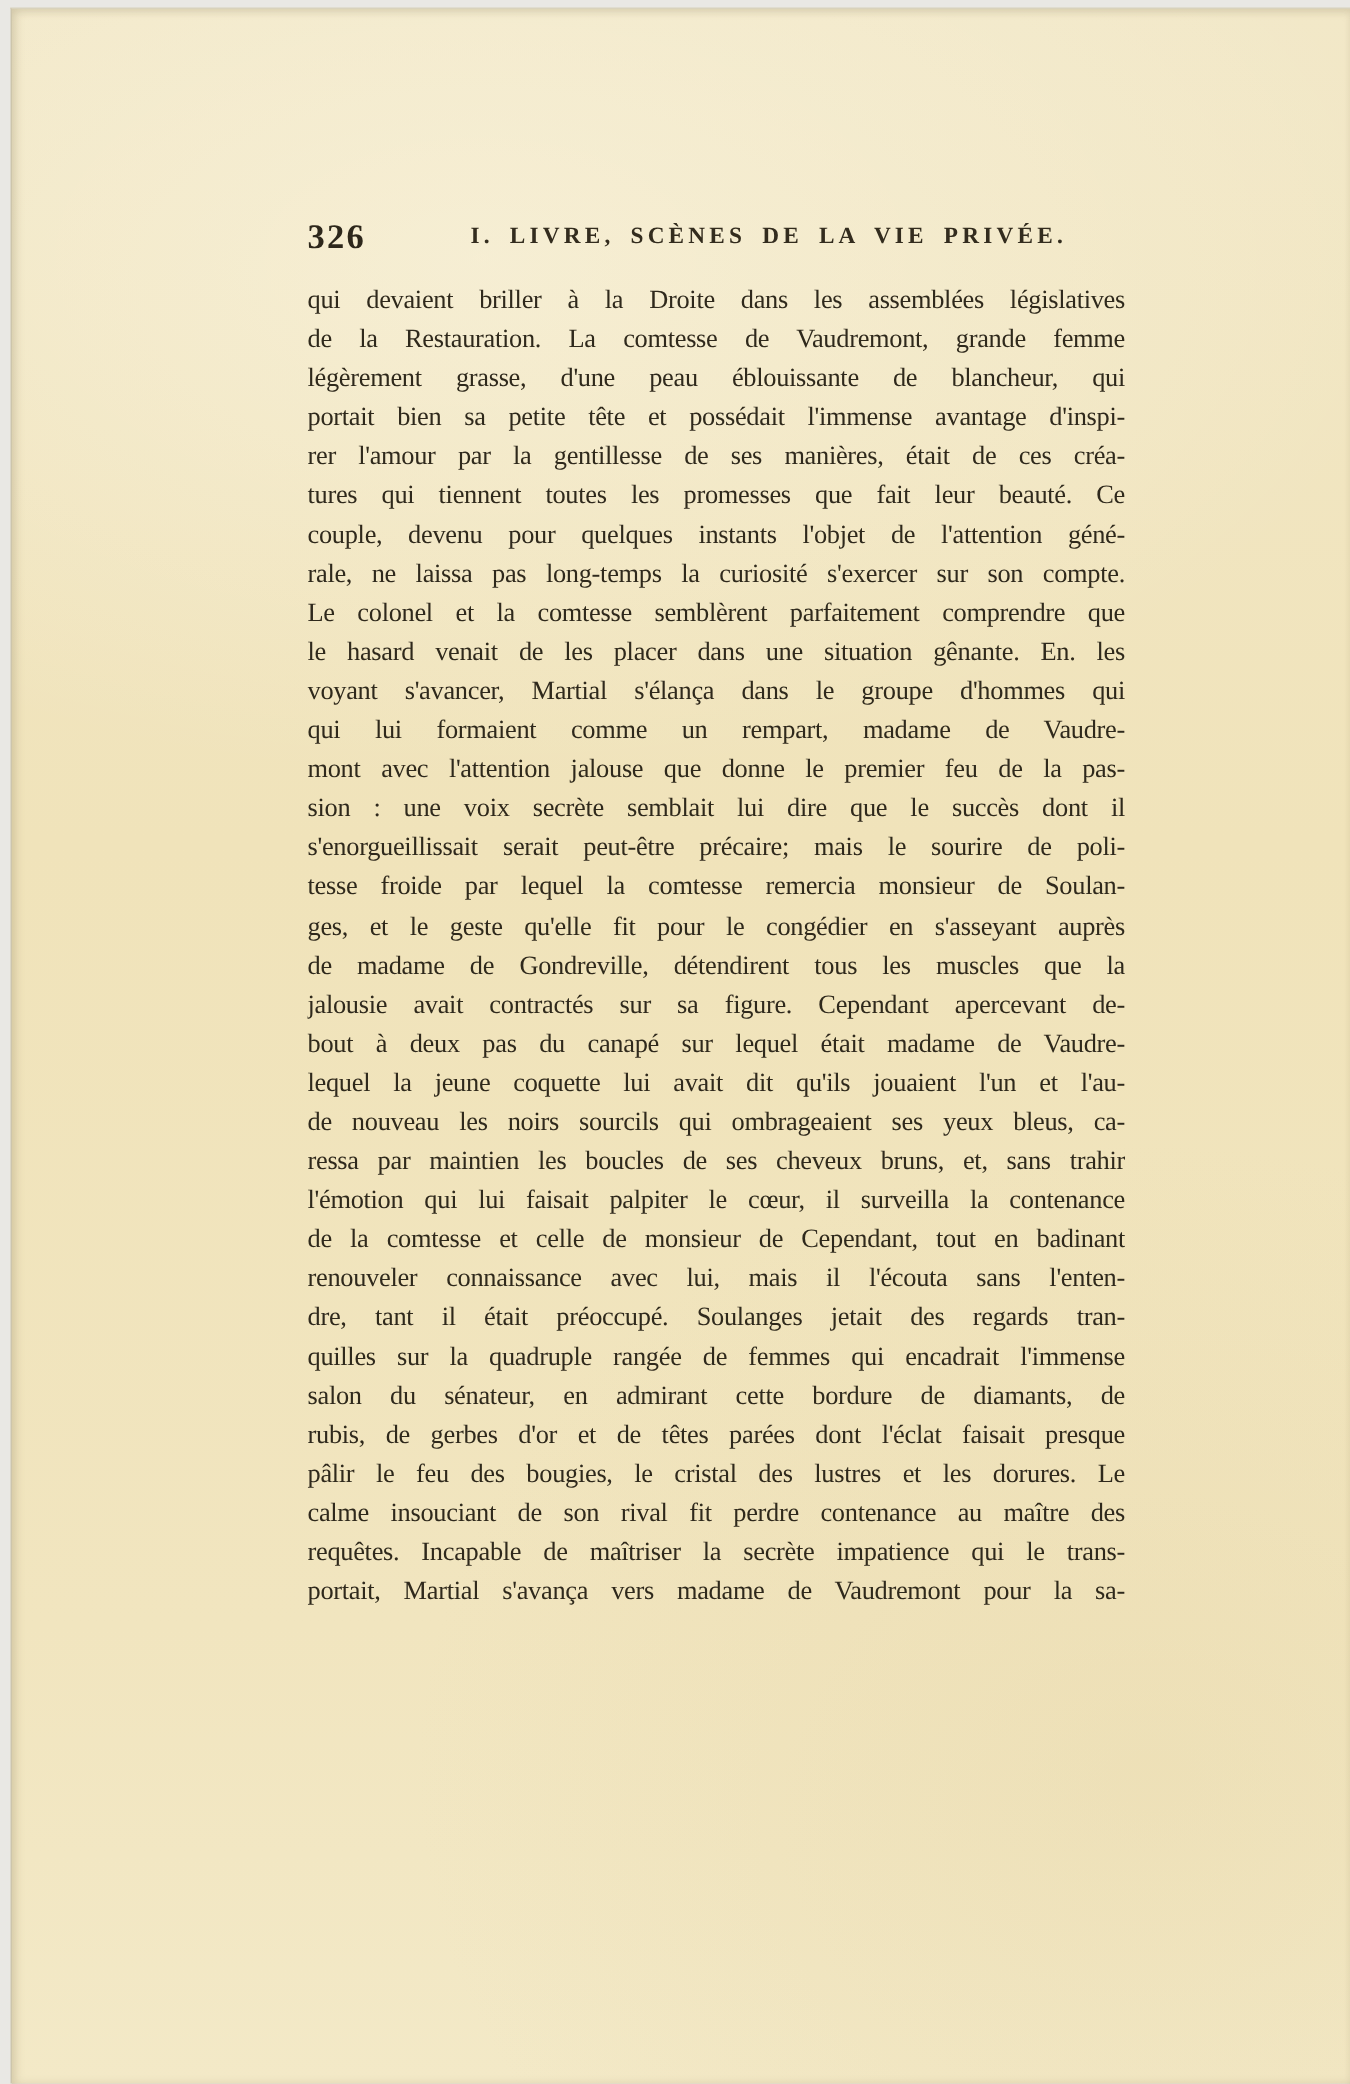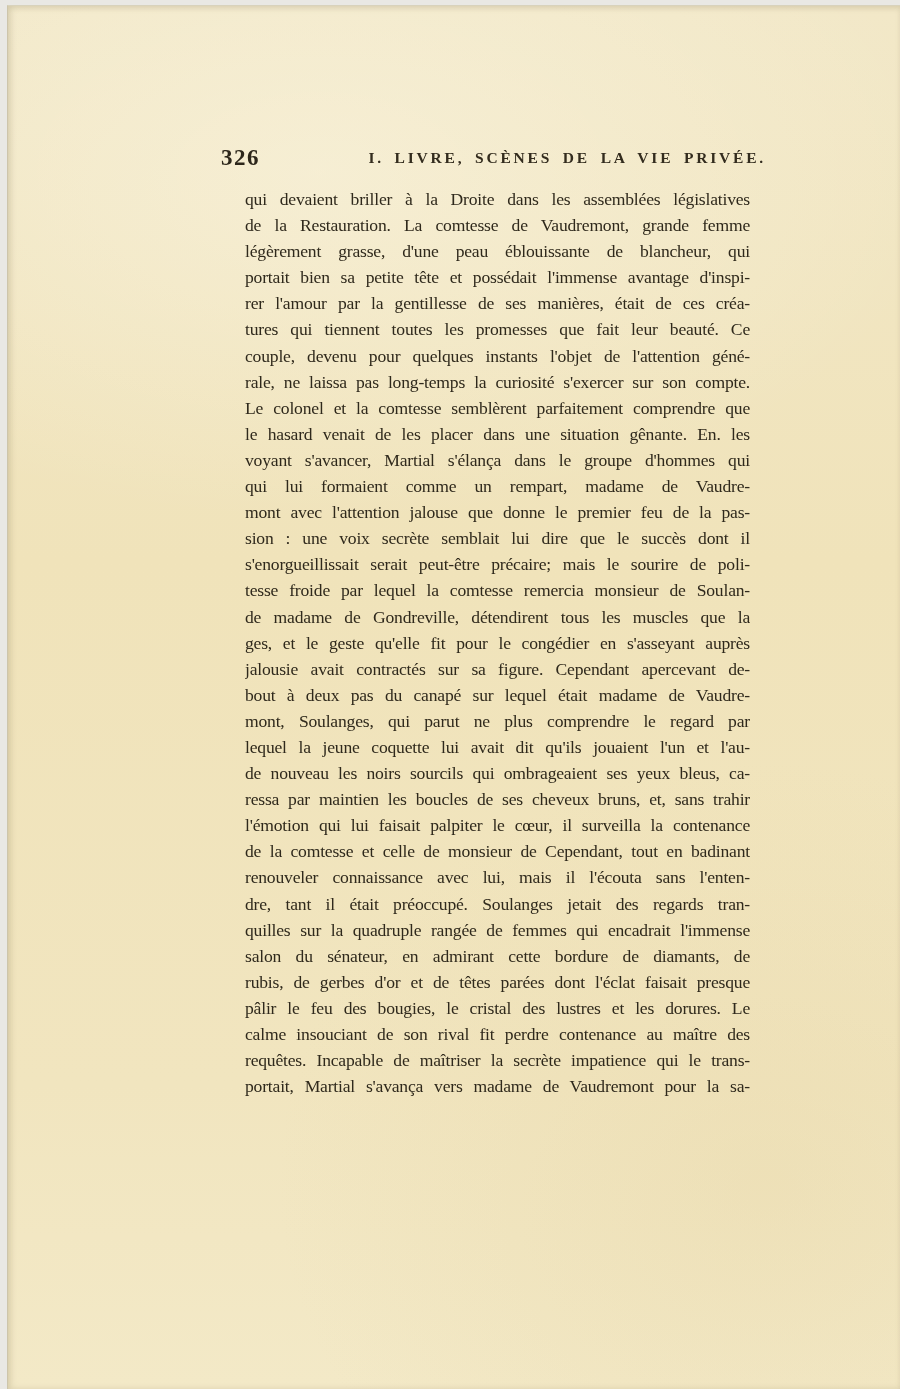--- a/index.html
+++ b/index.html
@@ -23,41 +23,41 @@
     background:
       radial-gradient(ellipse 900px 500px at 35% 12%, rgba(255,252,240,0.35), rgba(255,252,240,0) 70%),
       radial-gradient(ellipse 700px 600px at 85% 85%, rgba(228,210,160,0.30), rgba(228,210,160,0) 70%),
       linear-gradient(180deg, #f2e8c8 0%, #f0e3ba 40%, #f1e5bf 78%, #f3e9c7 100%);
     border-left: 1px solid #cdc5ab;
     border-top: 1px solid #d8d2bc;
     box-shadow: inset 3px 0 6px rgba(130,118,84,0.18), inset 0 3px 5px rgba(130,118,84,0.12);
   }
   .header-row {
     position: absolute;
-    left: 221px;
+    left: 205px;
     top: 144px;
     width: 545px;
     height: 30px;
     color: #302a1d;
   }
   .page-number {
     position: absolute;
     left: 0;
     top: 1px;
     font-size: 23px;
     font-weight: bold;
     letter-spacing: 1.5px;
     color: #2d271b;
   }
   .running-header {
     position: absolute;
     left: 70px;
     right: 0;
     top: 5px;
-    text-align: right;
+    text-align: center;
     font-size: 15.5px;
     font-weight: bold;
     letter-spacing: 2.8px;
     word-spacing: 4px;
     white-space: nowrap;
     color: #332c1e;
   }
   .body-text {
     position: absolute;
     left: 205px;
@@ -69,21 +69,20 @@
   .line {
     height: 26.1px;
     line-height: 26.1px;
     text-align: justify;
     text-align-last: justify;
     letter-spacing: -0.2px;
     word-spacing: -0.8px;
     overflow: hidden;
     white-space: normal;
     hyphens: none;
-    margin-left: 40px;
   }
 </style>
 </head>
 <body>
 
 <div class="paper"></div>
 
 <div class="header-row">
   <span class="page-number">326</span>
   <span class="running-header">I. LIVRE, SCÈNES DE LA VIE PRIVÉE.</span>
@@ -99,25 +98,24 @@
     <div class="line">couple, devenu pour quelques instants l'objet de l'attention géné-</div>
     <div class="line">rale, ne laissa pas long-temps la curiosité s'exercer sur son compte.</div>
     <div class="line">Le colonel et la comtesse semblèrent parfaitement comprendre que</div>
     <div class="line">le hasard venait de les placer dans une situation gênante. En. les</div>
     <div class="line">voyant s'avancer, Martial s'élança dans le groupe d'hommes qui</div>
     <div class="line">qui lui formaient comme un rempart, madame de Vaudre-</div>
     <div class="line">mont avec l'attention jalouse que donne le premier feu de la pas-</div>
     <div class="line">sion : une voix secrète semblait lui dire que le succès dont il</div>
     <div class="line">s'enorgueillissait serait peut-être précaire; mais le sourire de poli-</div>
     <div class="line">tesse froide par lequel la comtesse remercia monsieur de Soulan-</div>
+    <div class="line">ges, et le geste qu'elle fit pour le congédier en s'asseyant auprès</div>
     <div class="line">de madame de Gondreville, détendirent tous les muscles que la</div>
-    <div class="line">ges, et le geste qu'elle fit pour le congédier en s'asseyant auprès</div>
     <div class="line">jalousie avait contractés sur sa figure. Cependant apercevant de-</div>
     <div class="line">bout à deux pas du canapé sur lequel était madame de Vaudre-</div>
-    <div class="line">mont, Soulanges, qui parut ne plus comprendre le regard par</div>
     <div class="line">lequel la jeune coquette lui avait dit qu'ils jouaient l'un et l'au-</div>
     <div class="line">de nouveau les noirs sourcils qui ombrageaient ses yeux bleus, ca-</div>
     <div class="line">ressa par maintien les boucles de ses cheveux bruns, et, sans trahir</div>
     <div class="line">l'émotion qui lui faisait palpiter le cœur, il surveilla la contenance</div>
     <div class="line">de la comtesse et celle de monsieur de Cependant, tout en badinant</div>
     <div class="line">renouveler connaissance avec lui, mais il l'écouta sans l'enten-</div>
     <div class="line">dre, tant il était préoccupé. Soulanges jetait des regards tran-</div>
     <div class="line">quilles sur la quadruple rangée de femmes qui encadrait l'immense</div>
     <div class="line">salon du sénateur, en admirant cette bordure de diamants, de</div>
     <div class="line">rubis, de gerbes d'or et de têtes parées dont l'éclat faisait presque</div>

